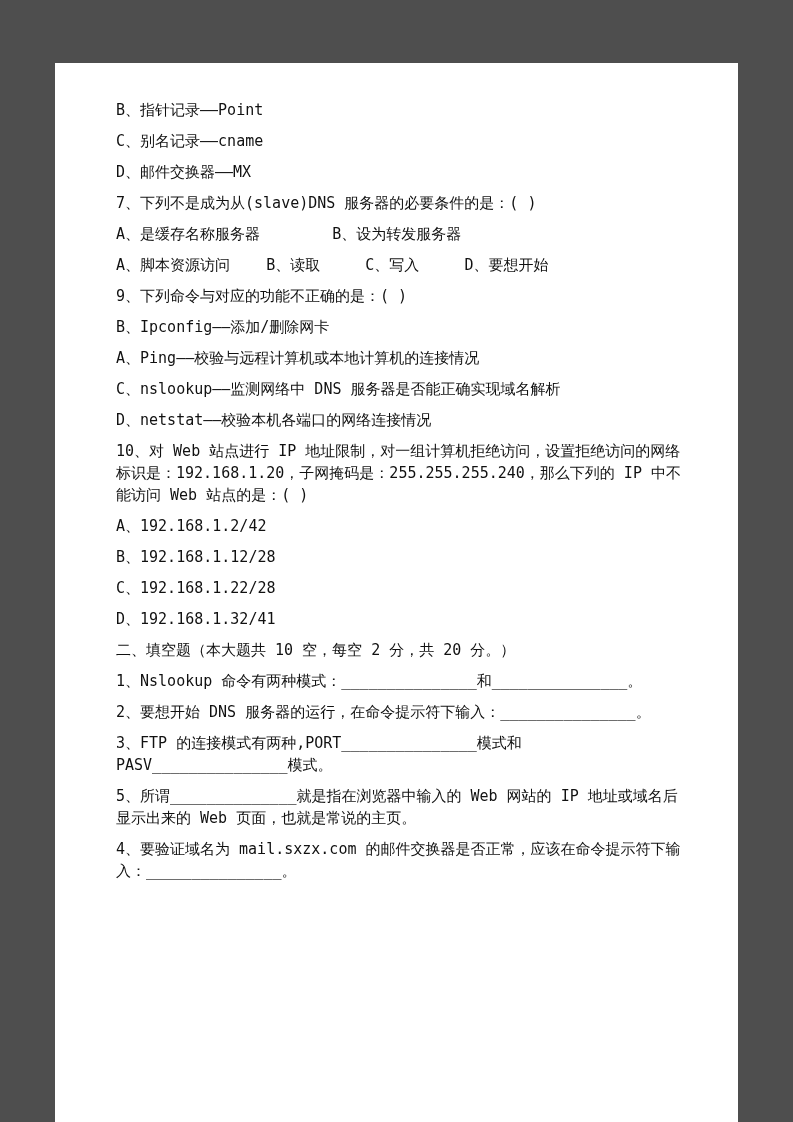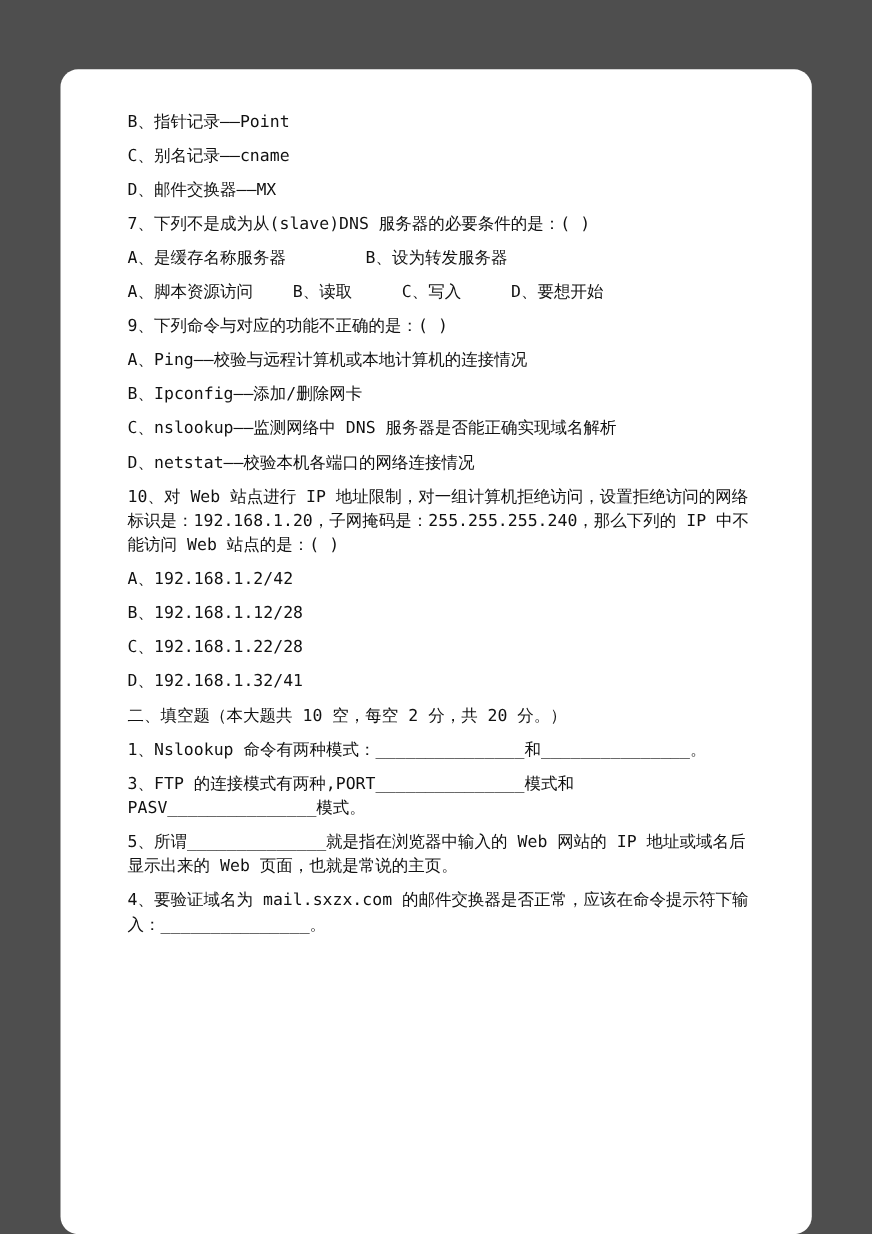--- a/index.html
+++ b/index.html
@@ -17,21 +17,20 @@
     padding-top: 63px;
   }
   .page {
     width: 683px;
     min-height: 1059px;
     margin: 0 auto;
     background: #ffffff;
     box-sizing: border-box;
     padding: 36px 57px 24px 61px;
     color: #000000;
-    border-radius: 16px;
   }
   .line {
     font-size: 15px;
     line-height: 22px;
     margin: 0 0 9px 0;
     white-space: pre-wrap;
     overflow-wrap: break-word;
     color: #111111;
   }
 </style>
@@ -41,29 +40,30 @@
 <div class="viewport">
   <div class="page">
     <div>
         <p class="line">B、指针记录——Point</p>
         <p class="line">C、别名记录——cname</p>
         <p class="line">D、邮件交换器——MX</p>
         <p class="line">7、下列不是成为从(slave)DNS 服务器的必要条件的是：( )</p>
         <p class="line">A、是缓存名称服务器        B、设为转发服务器</p>
         <p class="line">A、脚本资源访问    B、读取     C、写入     D、要想开始</p>
         <p class="line">9、下列命令与对应的功能不正确的是：( )</p>
+        <p class="line">B、Ipconfig——添加/删除网卡</p>
         <p class="line">A、Ping——校验与远程计算机或本地计算机的连接情况</p>
-        <p class="line">B、Ipconfig——添加/删除网卡</p>
         <p class="line">C、nslookup——监测网络中 DNS 服务器是否能正确实现域名解析</p>
         <p class="line">D、netstat——校验本机各端口的网络连接情况</p>
         <p class="line">10、对 Web 站点进行 IP 地址限制，对一组计算机拒绝访问，设置拒绝访问的网络标识是：192.168.1.20，子网掩码是：255.255.255.240，那么下列的 IP 中不能访问 Web 站点的是：( )</p>
         <p class="line">A、192.168.1.2/42</p>
         <p class="line">B、192.168.1.12/28</p>
         <p class="line">C、192.168.1.22/28</p>
         <p class="line">D、192.168.1.32/41</p>
         <p class="line">二、填空题（本大题共 10 空，每空 2 分，共 20 分。）</p>
         <p class="line">1、Nslookup 命令有两种模式：_______________和_______________。</p>
+        <p class="line">2、要想开始 DNS 服务器的运行，在命令提示符下输入：_______________。</p>
         <p class="line">3、FTP 的连接模式有两种,PORT_______________模式和 PASV_______________模式。</p>
         <p class="line">5、所谓______________就是指在浏览器中输入的 Web 网站的 IP 地址或域名后显示出来的 Web 页面，也就是常说的主页。</p>
         <p class="line">4、要验证域名为 mail.sxzx.com 的邮件交换器是否正常，应该在命令提示符下输入：_______________。</p>
       </div>
   </div>
 </div>
 
 </body></html>

